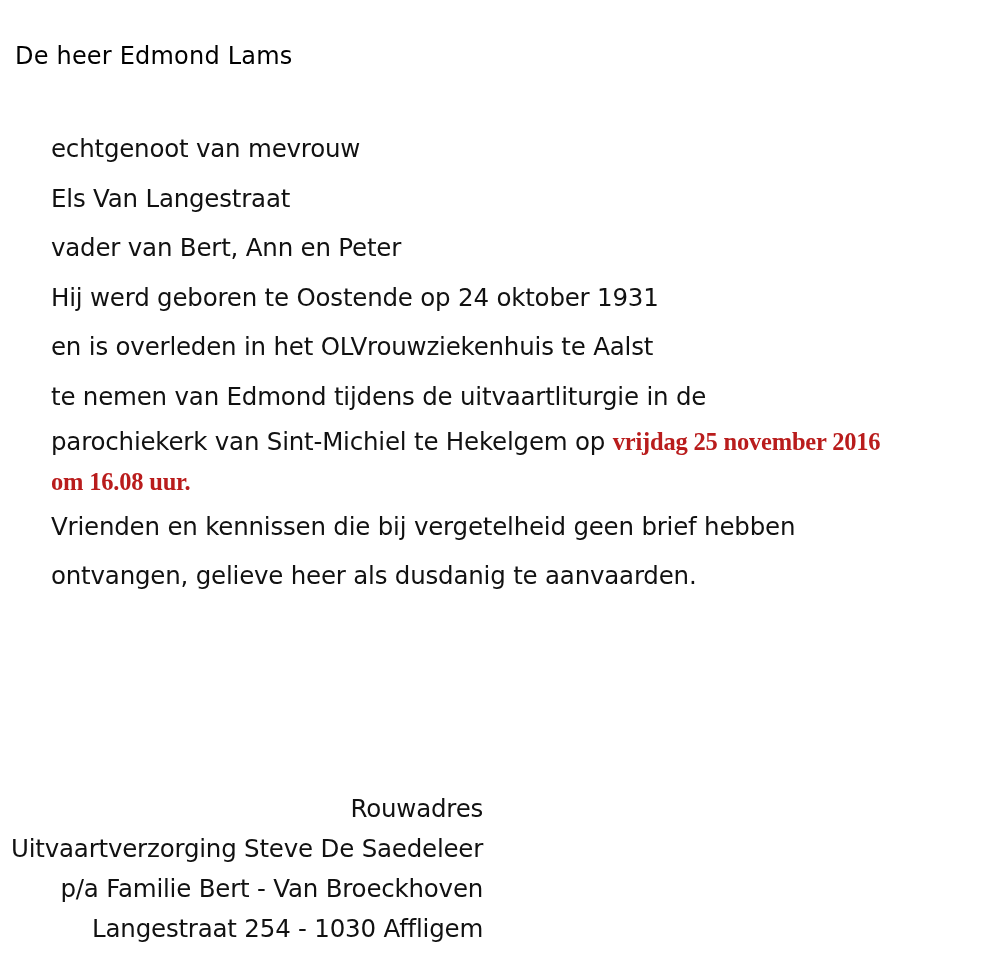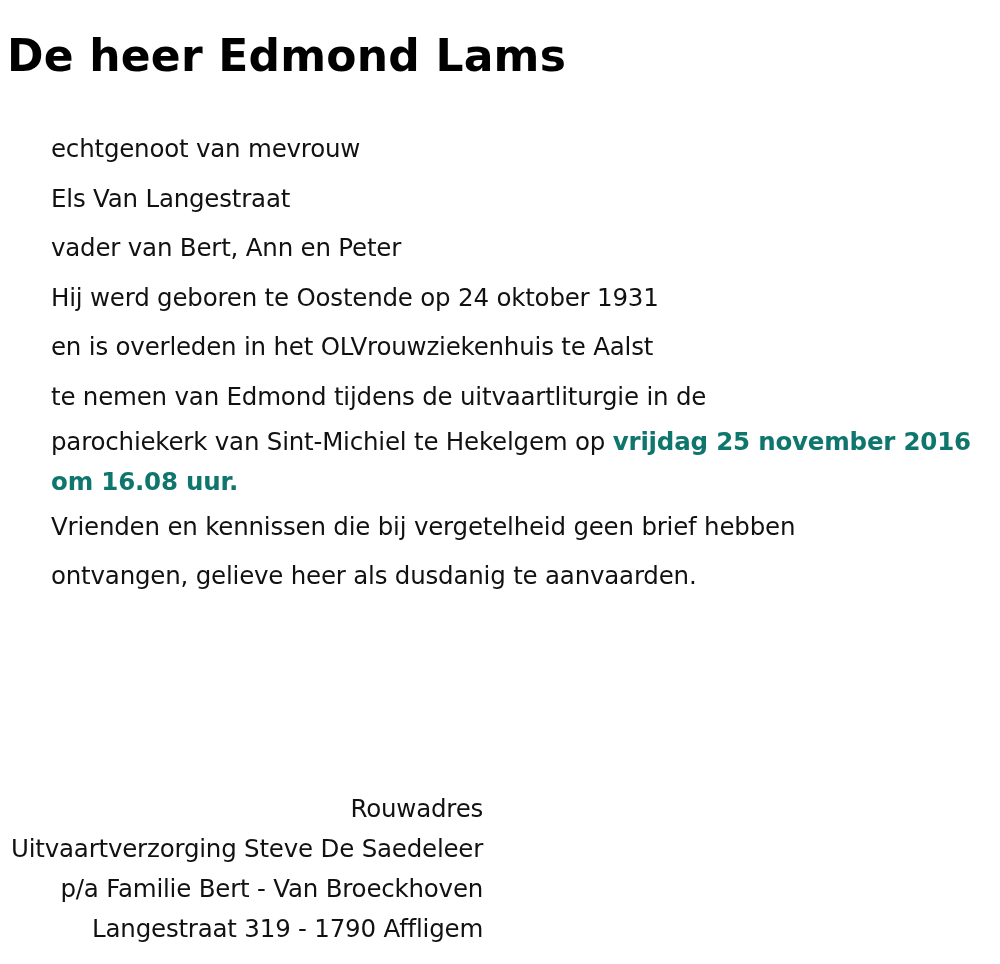--- a/index.html
+++ b/index.html
@@ -13,25 +13,25 @@
       overflow: hidden;
       color: #111111;
       font-family: "DejaVu Sans", "Liberation Sans", sans-serif;
     }
     .page {
       position: relative;
       padding: 0 0 0 11px;
     }
     .title {
       position: absolute;
-      left: 7px;
+      left: 15px;
       top: 34px;
       margin: 0;
-      font-size: 44px;
-      font-weight: bold;
+      font-size: 24px;
+      font-weight: normal;
       letter-spacing: 0.2px;
       line-height: 44px;
       color: #000;
       white-space: nowrap;
     }
     .body-text {
       position: absolute;
       left: 11px;
       top: 124px;
       width: 985px;
@@ -43,21 +43,22 @@
     }
     .body-text .line {
       display: block;
       white-space: nowrap;
     }
     .body-text .line.tight {
       line-height: 40px;
     }
     .body-text b {
       font-weight: bold;
-      color: #0f766e;
+      color: #b91c1c;
+      font-family: Liberation Serif, serif;
     }
     .address {
       position: absolute;
       left: 11px;
       top: 789px;
       font-size: 24.5px;
       line-height: 40px;
       letter-spacing: -0.2px;
       color: #111;
     }
@@ -84,16 +85,16 @@
     <span class="line tight"><span>parochiekerk van Sint-Michiel te Hekelgem op </span><b>vrijdag 25 november 2016</b></span>
     <span class="line tight"><b>om 16.08 uur.</b></span>
     <span class="line">Vrienden en kennissen die bij vergetelheid geen brief hebben</span>
     <span class="line">ontvangen, gelieve heer als dusdanig te aanvaarden.</span>
   </div>
 
   <div class="address">
     <span class="line">Rouwadres</span>
     <span class="line">Uitvaartverzorging Steve De Saedeleer</span>
     <span class="line">p/a Familie Bert - Van Broeckhoven</span>
-    <span class="line">Langestraat 319 - 1790 Affligem</span>
+    <span class="line">Langestraat 254 - 1030 Affligem</span>
   </div>
 
 </div>
 
 </body></html>

